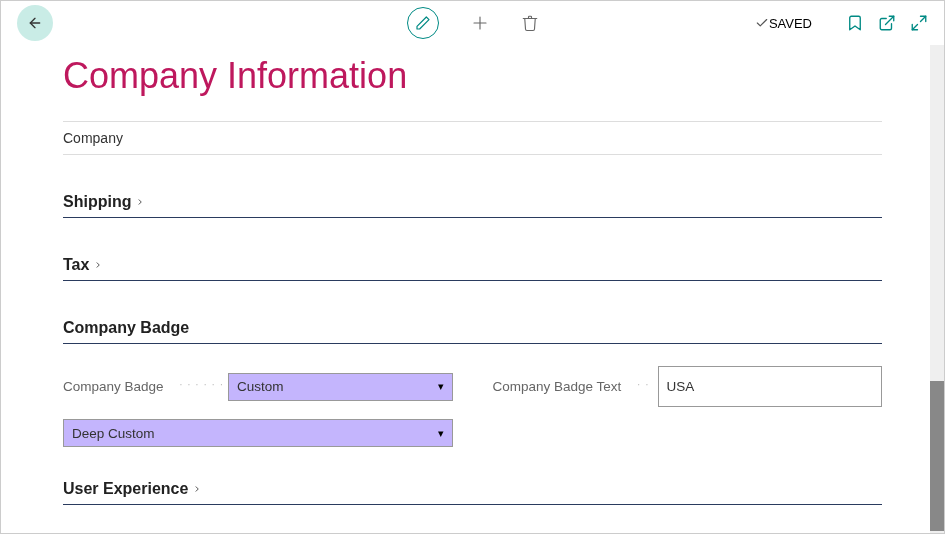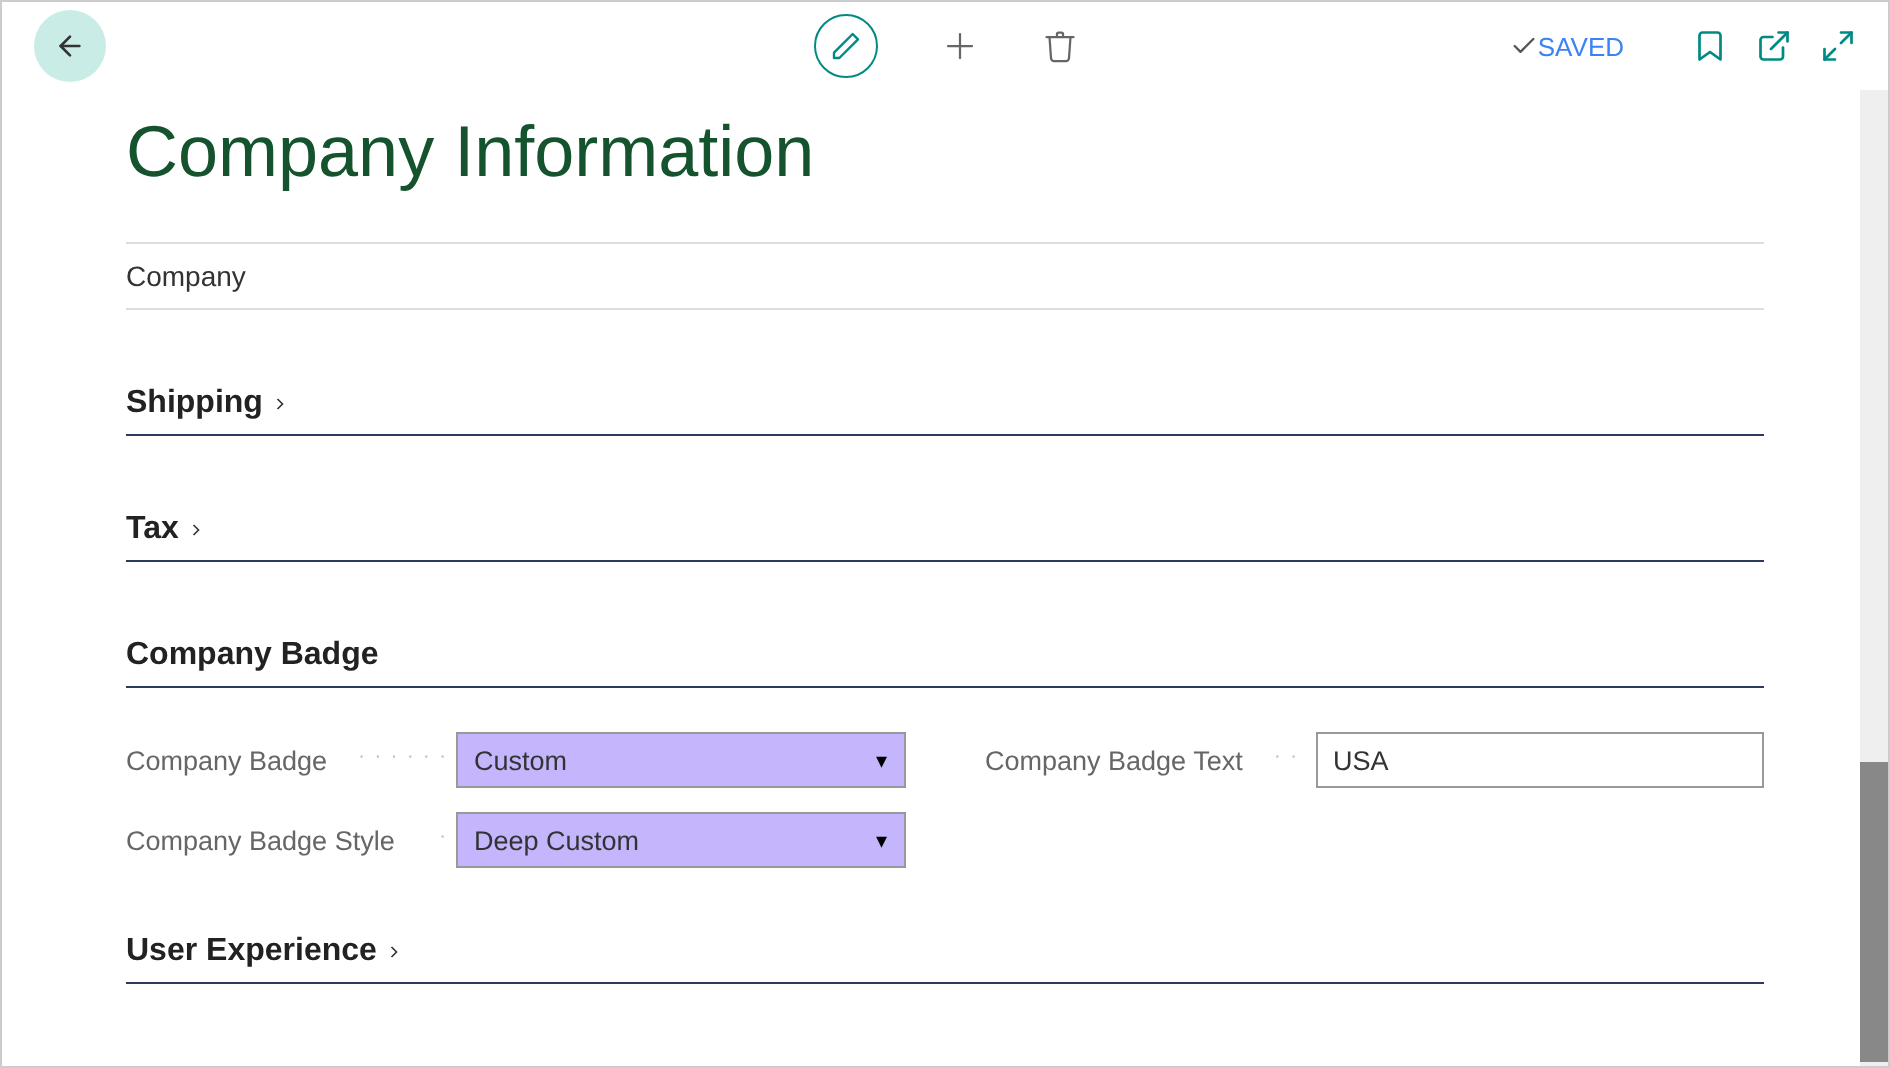--- a/index.html
+++ b/index.html
@@ -79,42 +79,42 @@
       position: absolute;
       right: 16px;
       display: flex;
       align-items: center;
       gap: 14px;
     }
     .saved-indicator {
       display: flex;
       align-items: center;
       gap: 0;
-      color: #3b82f6;
+      color: #000000;
       font-size: 13px;
       margin-right: 20px;
     }
     .saved-indicator svg {
       width: 14px;
       height: 14px;
       stroke: #555;
     }
     .toolbar-right .toolbar-icon svg {
       stroke: #008a84;
     }
     .content {
       padding: 10px 62px 0 62px;
       height: calc(100% - 44px);
       overflow: hidden;
       position: relative;
     }
     .page-title {
       font-size: 36px;
       font-weight: 300;
-      color: #14532d;
+      color: #be185d;
       margin-bottom: 24px;
     }
     .nav-bar {
       border-top: 1px solid #ddd;
       border-bottom: 1px solid #ddd;
       padding: 8px 0;
       font-size: 14px;
       color: #333;
       cursor: pointer;
       margin-bottom: 8px;
@@ -187,21 +187,21 @@
       cursor: pointer;
       background: #c4b5fd;
     }
     .select-box::after {
       content: "▾";
       font-size: 11px;
       color: #000;
     }
     .text-input {
       width: 100%;
-      height: 28px;
+      height: 41px;
       border: 1px solid #999;
       padding: 0 8px;
       font-size: 13.5px;
       color: #333;
       outline: none;
     }
     .scrollbar-track {
       position: absolute;
       right: 0;
       top: 44px;
@@ -324,24 +324,20 @@
       <div class="field-label" style="position:relative;">
         <span>Company Badge Text</span>
         <span class="field-dots" style="right:8px;">· ·</span>
       </div>
       <div class="field-control">
         <input class="text-input" type="text" value="USA" style="">
       </div>
     </div>
 
     <div class="form-field">
-      <div class="field-label" style="position:relative;">
-        <span>Company Badge Style</span>
-        <span class="field-dots" style="right:4px;">·</span>
-      </div>
       <div class="field-control">
         <div class="select-box">
           <span>Deep Custom</span>
         </div>
       </div>
     </div>
   </div>
 
   <div class="section-header" style="margin-top:25px;">
     <span class="section-title">User Experience</span>

